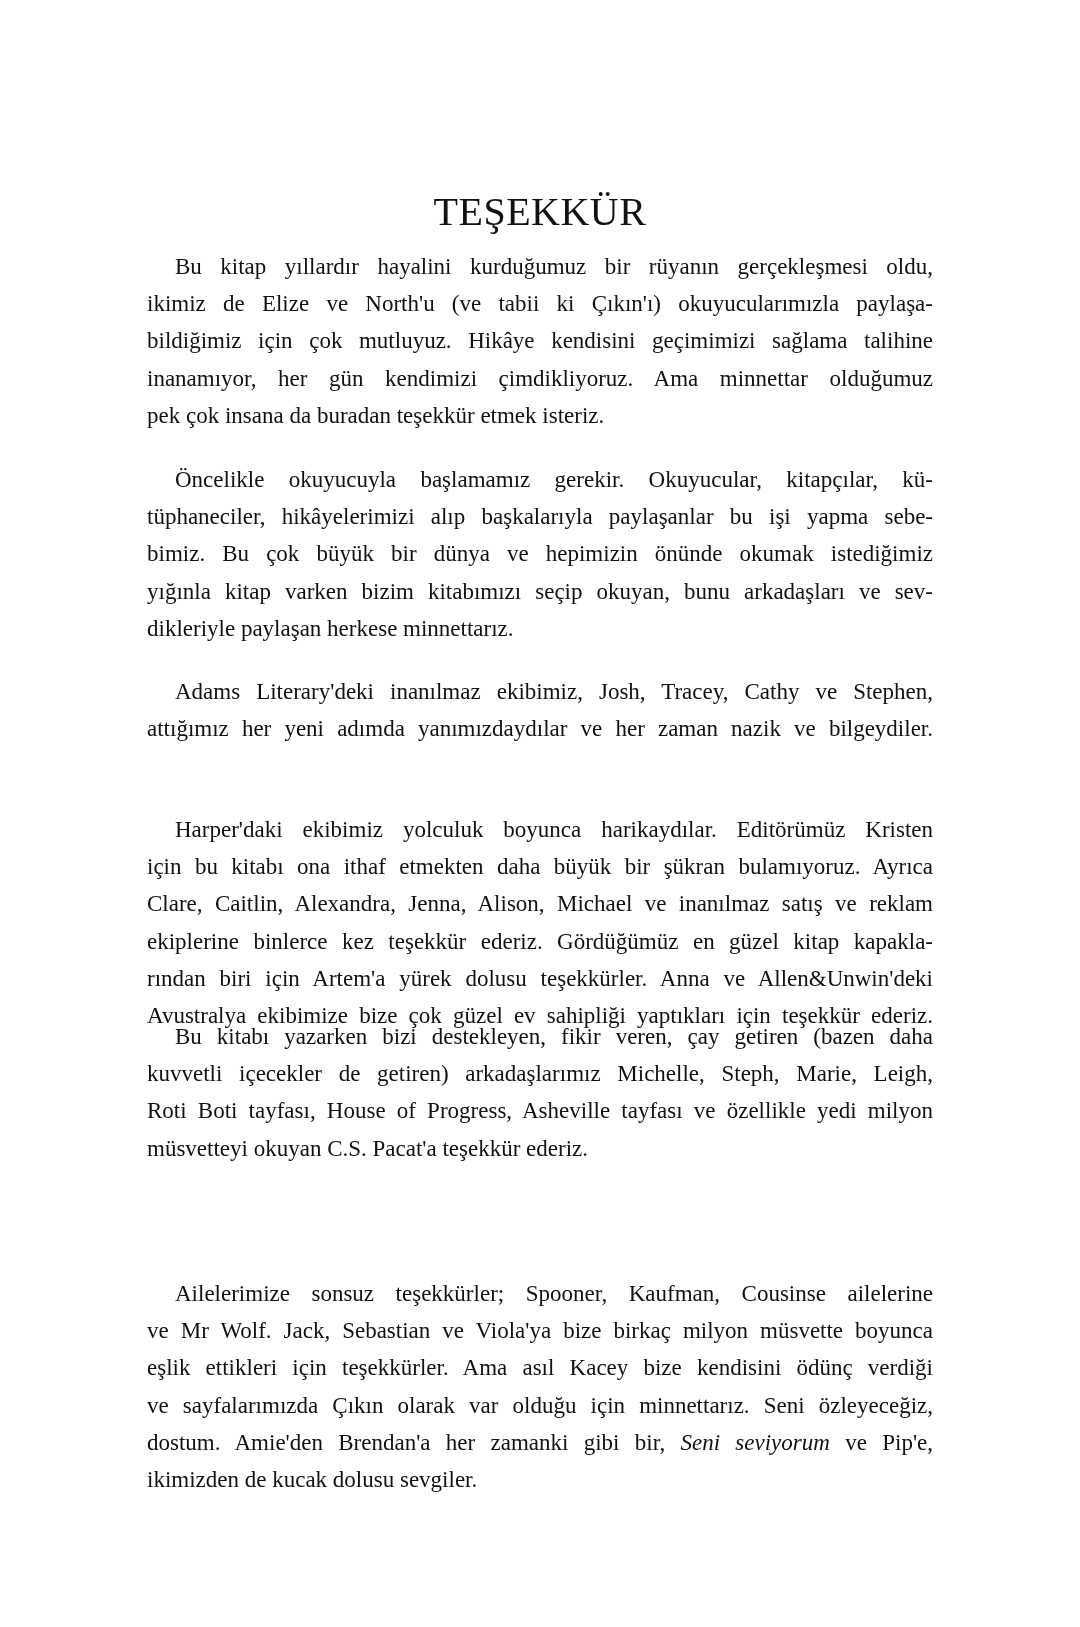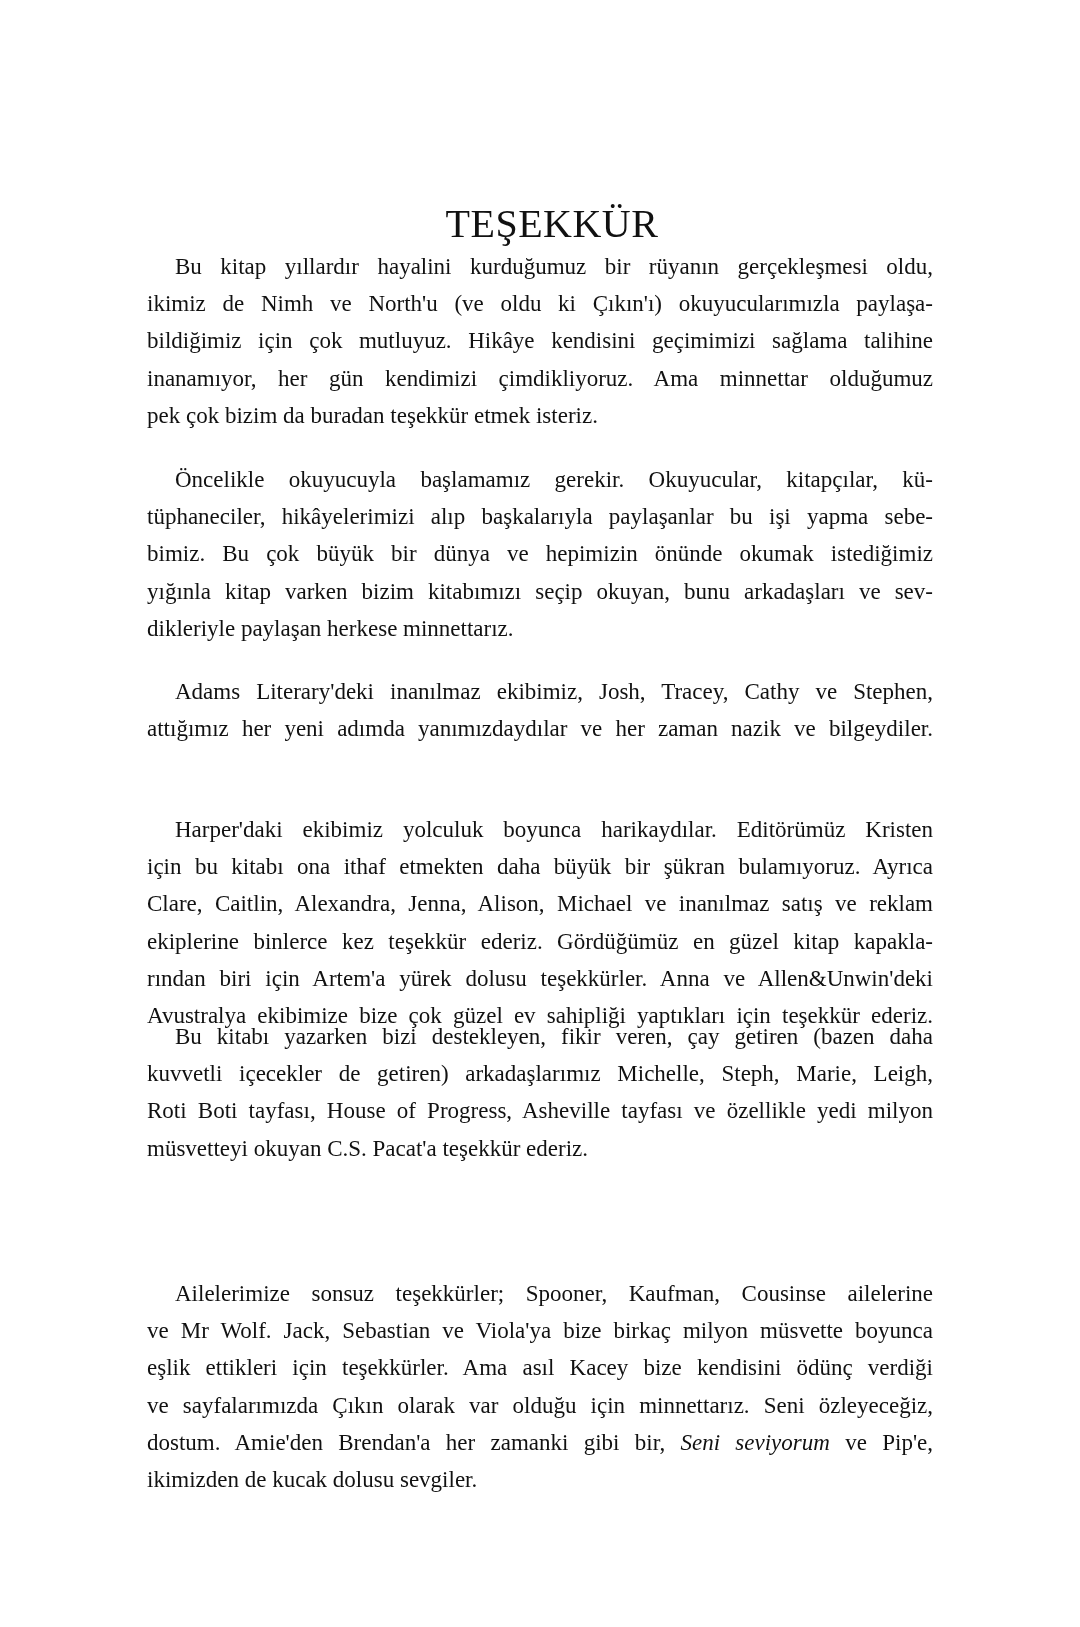--- a/index.html
+++ b/index.html
@@ -23,21 +23,21 @@
     }
     .title {
       position: absolute;
       left: 0;
       top: 188px;
       width: 786px;
       text-align: center;
       font-size: 40px;
       font-weight: normal;
       letter-spacing: 0.5px;
-      margin: 12px;
+      margin: 0;
       line-height: 48px;
     }
     .para {
       position: absolute;
       left: 0;
       width: 786px;
       margin: 0;
     }
     .line {
       display: block;
@@ -61,24 +61,24 @@
   </style>
 </head>
 <body>
 
 <div class="page">
 
   <h1 class="title">TEŞEKKÜR</h1>
 
   <div class="para" style="top:248px;">
     <span class="line indent">Bu kitap yıllardır hayalini kurduğumuz bir rüyanın gerçekleşmesi oldu,</span>
-    <span class="line">ikimiz de Nimh ve North'u (ve oldu ki Çıkın'ı) okuyucularımızla paylaşa-</span>
+    <span class="line">ikimiz de Elize ve North'u (ve tabii ki Çıkın'ı) okuyucularımızla paylaşa-</span>
     <span class="line">bildiğimiz için çok mutluyuz. Hikâye kendisini geçimimizi sağlama talihine</span>
     <span class="line">inanamıyor, her gün kendimizi çimdikliyoruz. Ama minnettar olduğumuz</span>
-    <span class="line last">pek çok bizim da buradan teşekkür etmek isteriz.</span>
+    <span class="line last">pek çok insana da buradan teşekkür etmek isteriz.</span>
   </div>
 
   <div class="para" style="top:461px;">
     <span class="line indent">Öncelikle okuyucuyla başlamamız gerekir. Okuyucular, kitapçılar, kü-</span>
     <span class="line">tüphaneciler, hikâyelerimizi alıp başkalarıyla paylaşanlar bu işi yapma sebe-</span>
     <span class="line">bimiz. Bu çok büyük bir dünya ve hepimizin önünde okumak istediğimiz</span>
     <span class="line">yığınla kitap varken bizim kitabımızı seçip okuyan, bunu arkadaşları ve sev-</span>
     <span class="line last">dikleriyle paylaşan herkese minnettarız.</span>
   </div>
 

